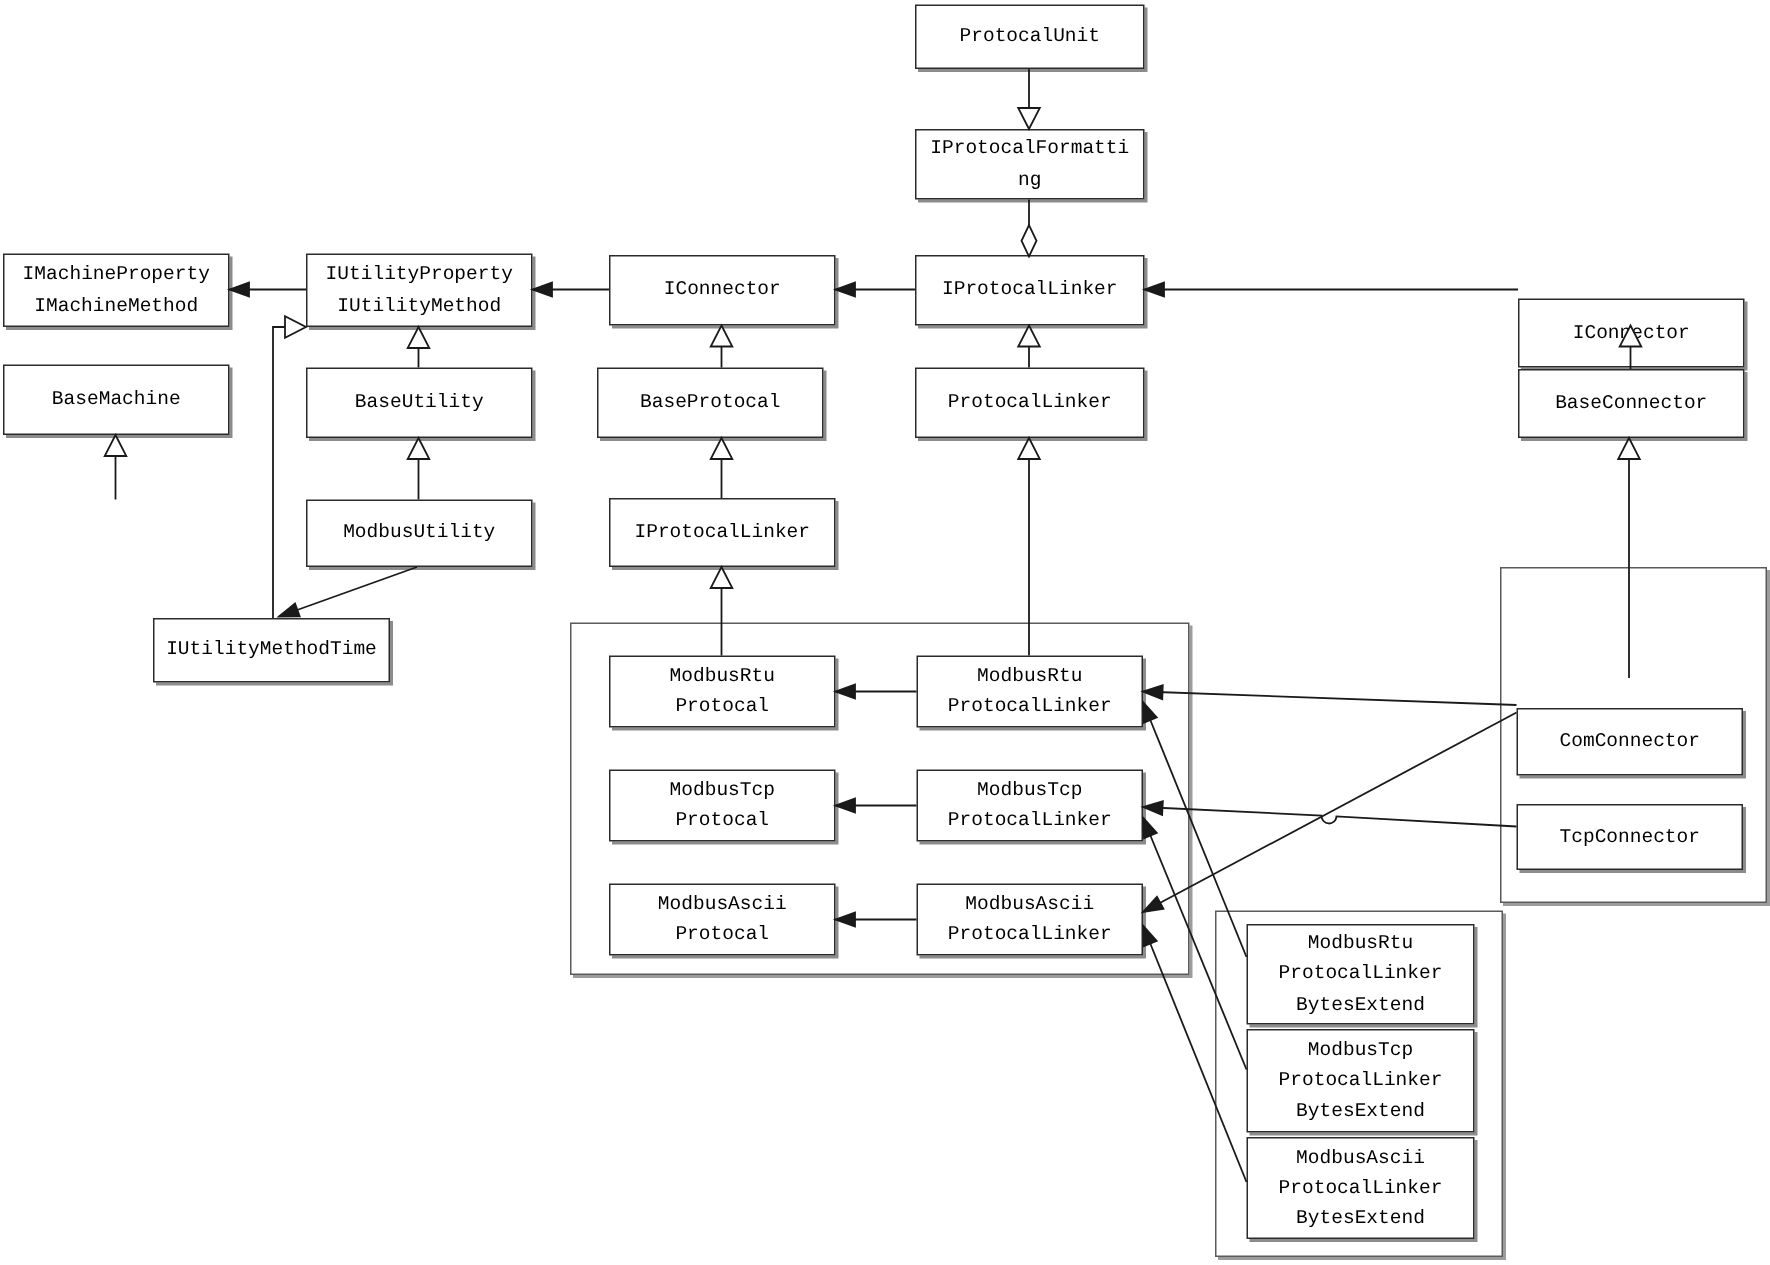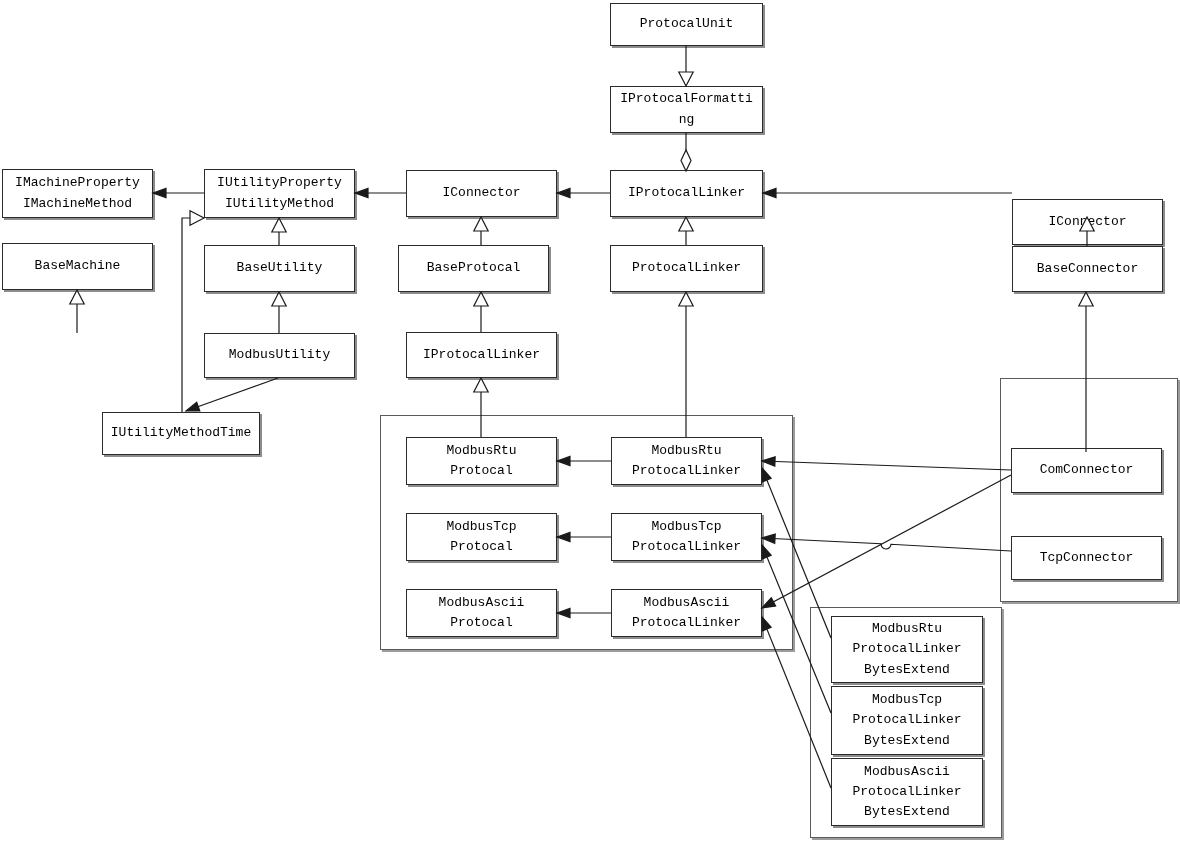--- a/index.html
+++ b/index.html
@@ -66,21 +66,21 @@
     <div class="node" style="left: 611px; top: 437px; width: 151px; height: 48px;">ModbusRtu
 ProtocalLinker</div>
     <div class="node" style="left: 406px; top: 513px; width: 151px; height: 48px;">ModbusTcp
 Protocal</div>
     <div class="node" style="left: 611px; top: 513px; width: 151px; height: 48px;">ModbusTcp
 ProtocalLinker</div>
     <div class="node" style="left: 406px; top: 589px; width: 151px; height: 48px;">ModbusAscii
 Protocal</div>
     <div class="node" style="left: 611px; top: 589px; width: 151px; height: 48px;">ModbusAscii
 ProtocalLinker</div>
-    <div class="node" style="left: 1011px; top: 448px; width: 151px; height: 45px;">ComConnector</div>
+    <div class="node" style="left: 1011px; top: 472px; width: 151px; height: 45px;">ComConnector</div>
     <div class="node" style="left: 1011px; top: 536px; width: 151px; height: 44px;">TcpConnector</div>
     <div class="node" style="left: 831px; top: 616px; width: 152px; height: 67px;">ModbusRtu
 ProtocalLinker
 BytesExtend</div>
     <div class="node" style="left: 831px; top: 686px; width: 152px; height: 69px;">ModbusTcp
 ProtocalLinker
 BytesExtend</div>
     <div class="node" style="left: 831px; top: 758px; width: 152px; height: 68px;">ModbusAscii
 ProtocalLinker
 BytesExtend</div>

